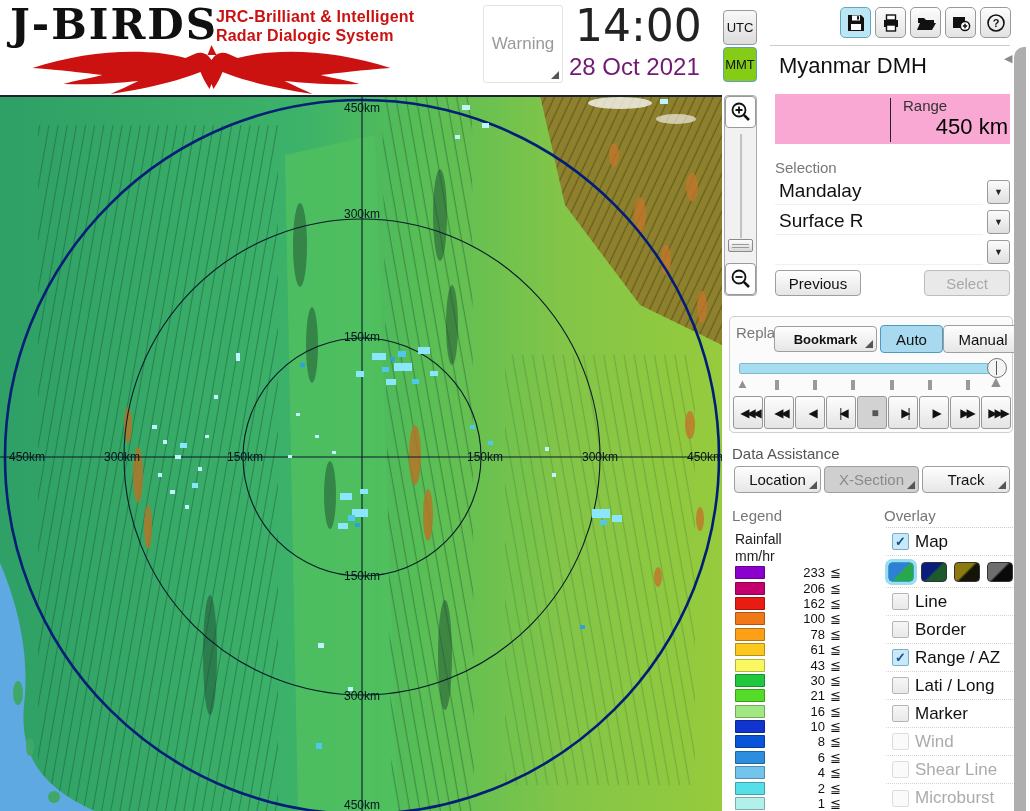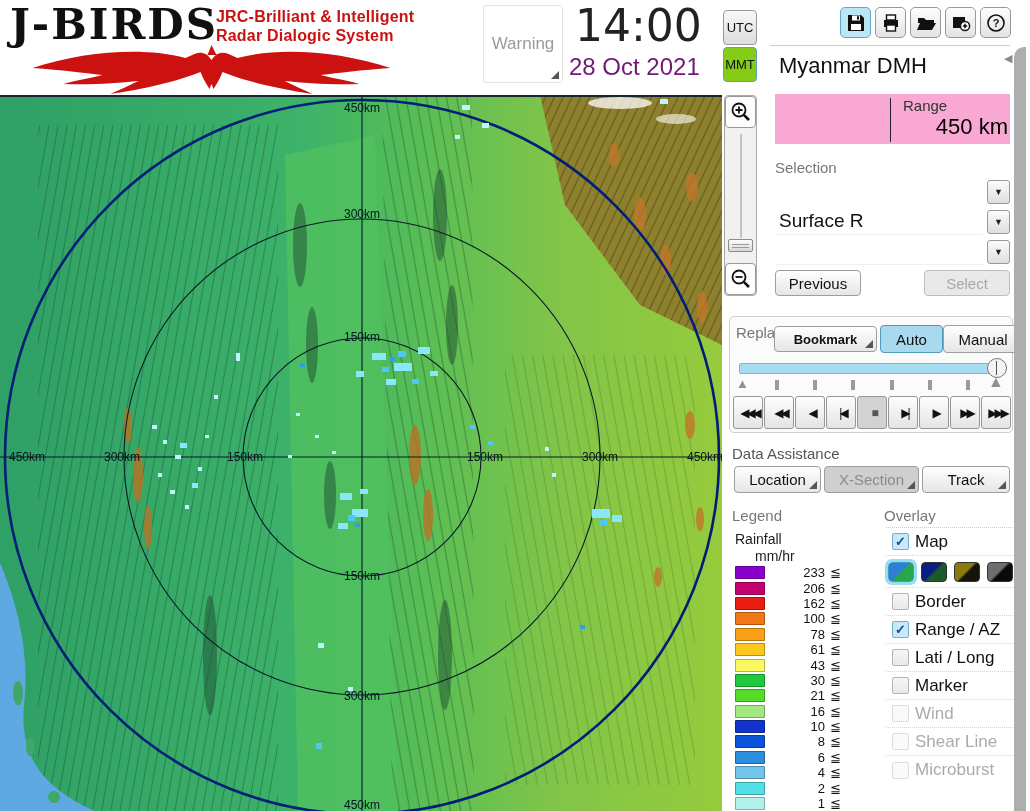--- a/index.html
+++ b/index.html
@@ -358,20 +358,21 @@
 
   <div class="abs range-box">
     <span class="range-div"></span>
     <span class="range-cap">Range</span>
     <span class="range-val">450 km</span>
   </div>
 
   <div class="abs sec-label" style="left:775px;top:159px;">Selection</div>
 
   <div class="abs combo" style="top:179px;">
+    <div class="combo-field">Mandalay</div>
     <div class="dd-btn">
       <span>▼</span>
     </div>
   </div>
   <div class="abs combo" style="top:209px;">
     <div class="combo-field">Surface R</div>
     <div class="dd-btn">
       <span>▼</span>
     </div>
   </div>
@@ -431,21 +432,21 @@
   </button>
   <button class="btn corner pressed" style="left:824px;top:466px;width:95px;height:27px;">
     <span>X-Section</span>
   </button>
   <button class="btn corner" style="left:922px;top:466px;width:88px;height:27px;">
     <span>Track</span>
   </button>
 
   <div class="abs lg-head" style="left:732px;top:507px;">Legend</div>
   <div class="abs lg-title" style="left:735px;top:531px;">Rainfall</div>
-  <div class="abs lg-title" style="left:735px;top:548px;margin-left:20px;">mm/hr</div>
+  <div class="abs lg-title" style="left:735px;top:548px;">mm/hr</div>
 
   <div class="abs lg-rows">
     <div class="lg-row">
         <span class="lg-sw" style="background: rgb(138, 0, 204);"></span>
         <span class="lg-val">233</span>
         <span class="lg-le">≦</span>
       </div>
     <div class="lg-row">
         <span class="lg-sw" style="background: rgb(196, 0, 110);"></span>
         <span class="lg-val">206</span>
@@ -533,20 +534,24 @@
       <span class="txt">Map</span>
     </div>
     <div class="style-row">
       <span class="map-style selected" style="background: linear-gradient(135deg, rgb(46, 127, 214) 46%, rgb(39, 168, 74) 54%);"></span>
       <span class="map-style" style="background: linear-gradient(135deg, rgb(10, 30, 126) 46%, rgb(28, 90, 46) 54%);"></span>
       <span class="map-style" style="background: linear-gradient(135deg, rgb(138, 122, 16) 46%, rgb(20, 20, 8) 54%);"></span>
       <span class="map-style" style="background: linear-gradient(135deg, rgb(110, 110, 110) 46%, rgb(10, 10, 10) 54%);"></span>
     </div>
     <div class="ov-row">
       <span class="cb"></span>
+      <span class="txt">Line</span>
+    </div>
+    <div class="ov-row">
+      <span class="cb"></span>
       <span class="txt">Border</span>
     </div>
     <div class="ov-row">
       <span class="cb checked">
           <span class="tick-g">✓</span>
         </span>
       <span class="txt">Range / AZ</span>
     </div>
     <div class="ov-row">
       <span class="cb"></span>

